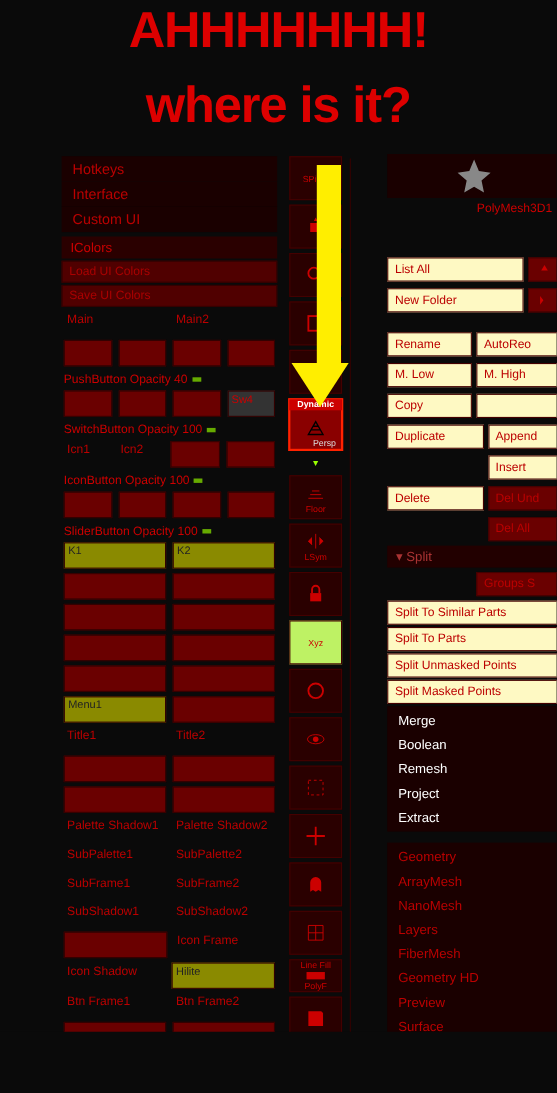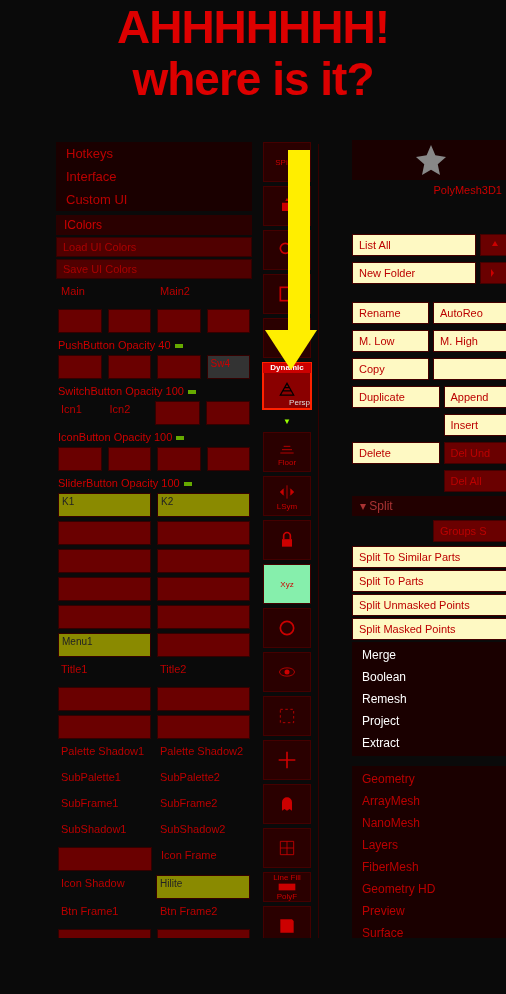--- a/index.html
+++ b/index.html
@@ -1,34 +1,34 @@
 <!DOCTYPE html>
 <html><head>
 <meta charset="utf-8">
 <style>
   html,body{margin:0;padding:0;background:#0a0a0a;font-family:Arial,sans-serif;color:#a00;width:506px;overflow:hidden}
   .stage{width:506px;height:938px;position:relative;background:#0a0a0a}
   .meme-title{position:absolute;top:4px;left:0;width:506px;text-align:center;font-weight:900;font-size:46px;line-height:1.0;color:#d00;letter-spacing:-1px}
-  .meme-sub{position:absolute;top:52px;left:0;width:506px;text-align:center;font-weight:900;font-size:46px;color:#d00;letter-spacing:-1px}
+  .meme-sub{position:absolute;top:68px;left:0;width:506px;text-align:center;font-weight:900;font-size:46px;color:#d00;letter-spacing:-1px}
   .panel-left{position:absolute;left:56px;top:142px;width:196px}
   .prefs-item{font-size:13px;color:#b00;padding:4px 10px;background:#1a0000}
   .hdr{font-size:12px;color:#c00;background:#2a0000;padding:3px 8px;margin-top:4px}
   .btn{background:#500000;color:#a00;font-size:11px;padding:3px 6px;margin:2px 0;display:block;border:1px solid #300}
   .row{display:flex;gap:2px}
   .cell{background:#6a0000;height:18px;flex:1;margin:2px 2px;border:1px solid #300;font-size:10px;color:#c00;padding:2px 3px;overflow:hidden}
   .cell-yel{background:#8a8a00;color:#222}
   .cell-lbl{background:transparent;border:none;color:#b00;font-size:11px}
   .slider-lbl{font-size:11px;color:#c00;padding:2px 2px;margin-top:2px}
   .green-dot{display:inline-block;width:8px;height:4px;background:#6a0;margin-left:4px;vertical-align:middle}
   .side-tools{position:absolute;left:260px;top:142px;width:54px;display:flex;flex-direction:column;gap:4px;align-items:center}
   .tool{width:46px;height:38px;background:#2a0000;border:1px solid #400;display:flex;flex-direction:column;align-items:center;justify-content:center;font-size:8px;color:#c00}
   .tool svg{width:22px;height:20px}
   .tool-persp{background:#8a0000;border:2px solid #ff2200;position:relative}
   .tool-persp .thdr{position:absolute;top:-1px;left:-1px;right:-1px;background:#cc0000;color:#fff;font-size:8px;font-weight:bold;text-align:center;line-height:10px}
-  .tool-persp .tlbl{position:absolute;bottom:1px;left:16px;right:0;text-align:right;font-size:8px;color:#ddd}
+  .tool-persp .tlbl{position:absolute;bottom:1px;left:16px;right:0;text-align:center;font-size:8px;color:#ddd}
   .right-panel{position:absolute;left:352px;top:140px;width:158px;display:flex;flex-direction:column;gap:2px}
   .rp-star{height:40px;background:#1a0000;display:flex;align-items:center;justify-content:center}
   .rp-name{font-size:11px;color:#c00;text-align:right;padding:2px 8px}
   .rp-row{display:flex;gap:4px;margin:2px 0}
   .rp-btn{background:#fef9c3;border:1px solid #400;color:#b00;font-size:11px;padding:4px 6px;flex:1}
   .rp-icon{width:28px;background:#6a0000;border:1px solid #400;display:flex;align-items:center;justify-content:center}
   .rp-list{background:#1a0000;padding:2px 0}
   .rp-li{font-size:12px;color:#b00;padding:4px 10px}
   .rp-li.ex{color:#ffffff}
   .rp-sec{font-size:12px;color:#a33;padding:3px 8px;background:#200}
@@ -215,21 +215,21 @@
           <path fill="#c00" d="M12 4v16 M8 8l-4 4 4 4 M16 8l4 4-4 4" stroke="#c00"></path>
         </svg>
         <span>LSym</span>
       </div>
     <div class="tool">
         <svg viewBox="0 0 24 24">
           <rect x="6" y="11" width="12" height="9" fill="#c00"></rect>
           <path d="M8 11V7a4 4 0 018 0v4" fill="none" stroke="#c00" stroke-width="2"></path>
         </svg>
       </div>
-    <div class="tool" style="background:#86efac">
+    <div class="tool" style="background:#bef264">
         <span>Xyz</span>
       </div>
     <div class="tool">
         <svg viewBox="0 0 24 24">
           <circle cx="12" cy="12" r="8" fill="none" stroke="#c00" stroke-width="2"></circle>
         </svg>
       </div>
     <div class="tool">
         <svg viewBox="0 0 24 24">
           <ellipse cx="12" cy="12" rx="9" ry="5" fill="none" stroke="#c00"></ellipse>

